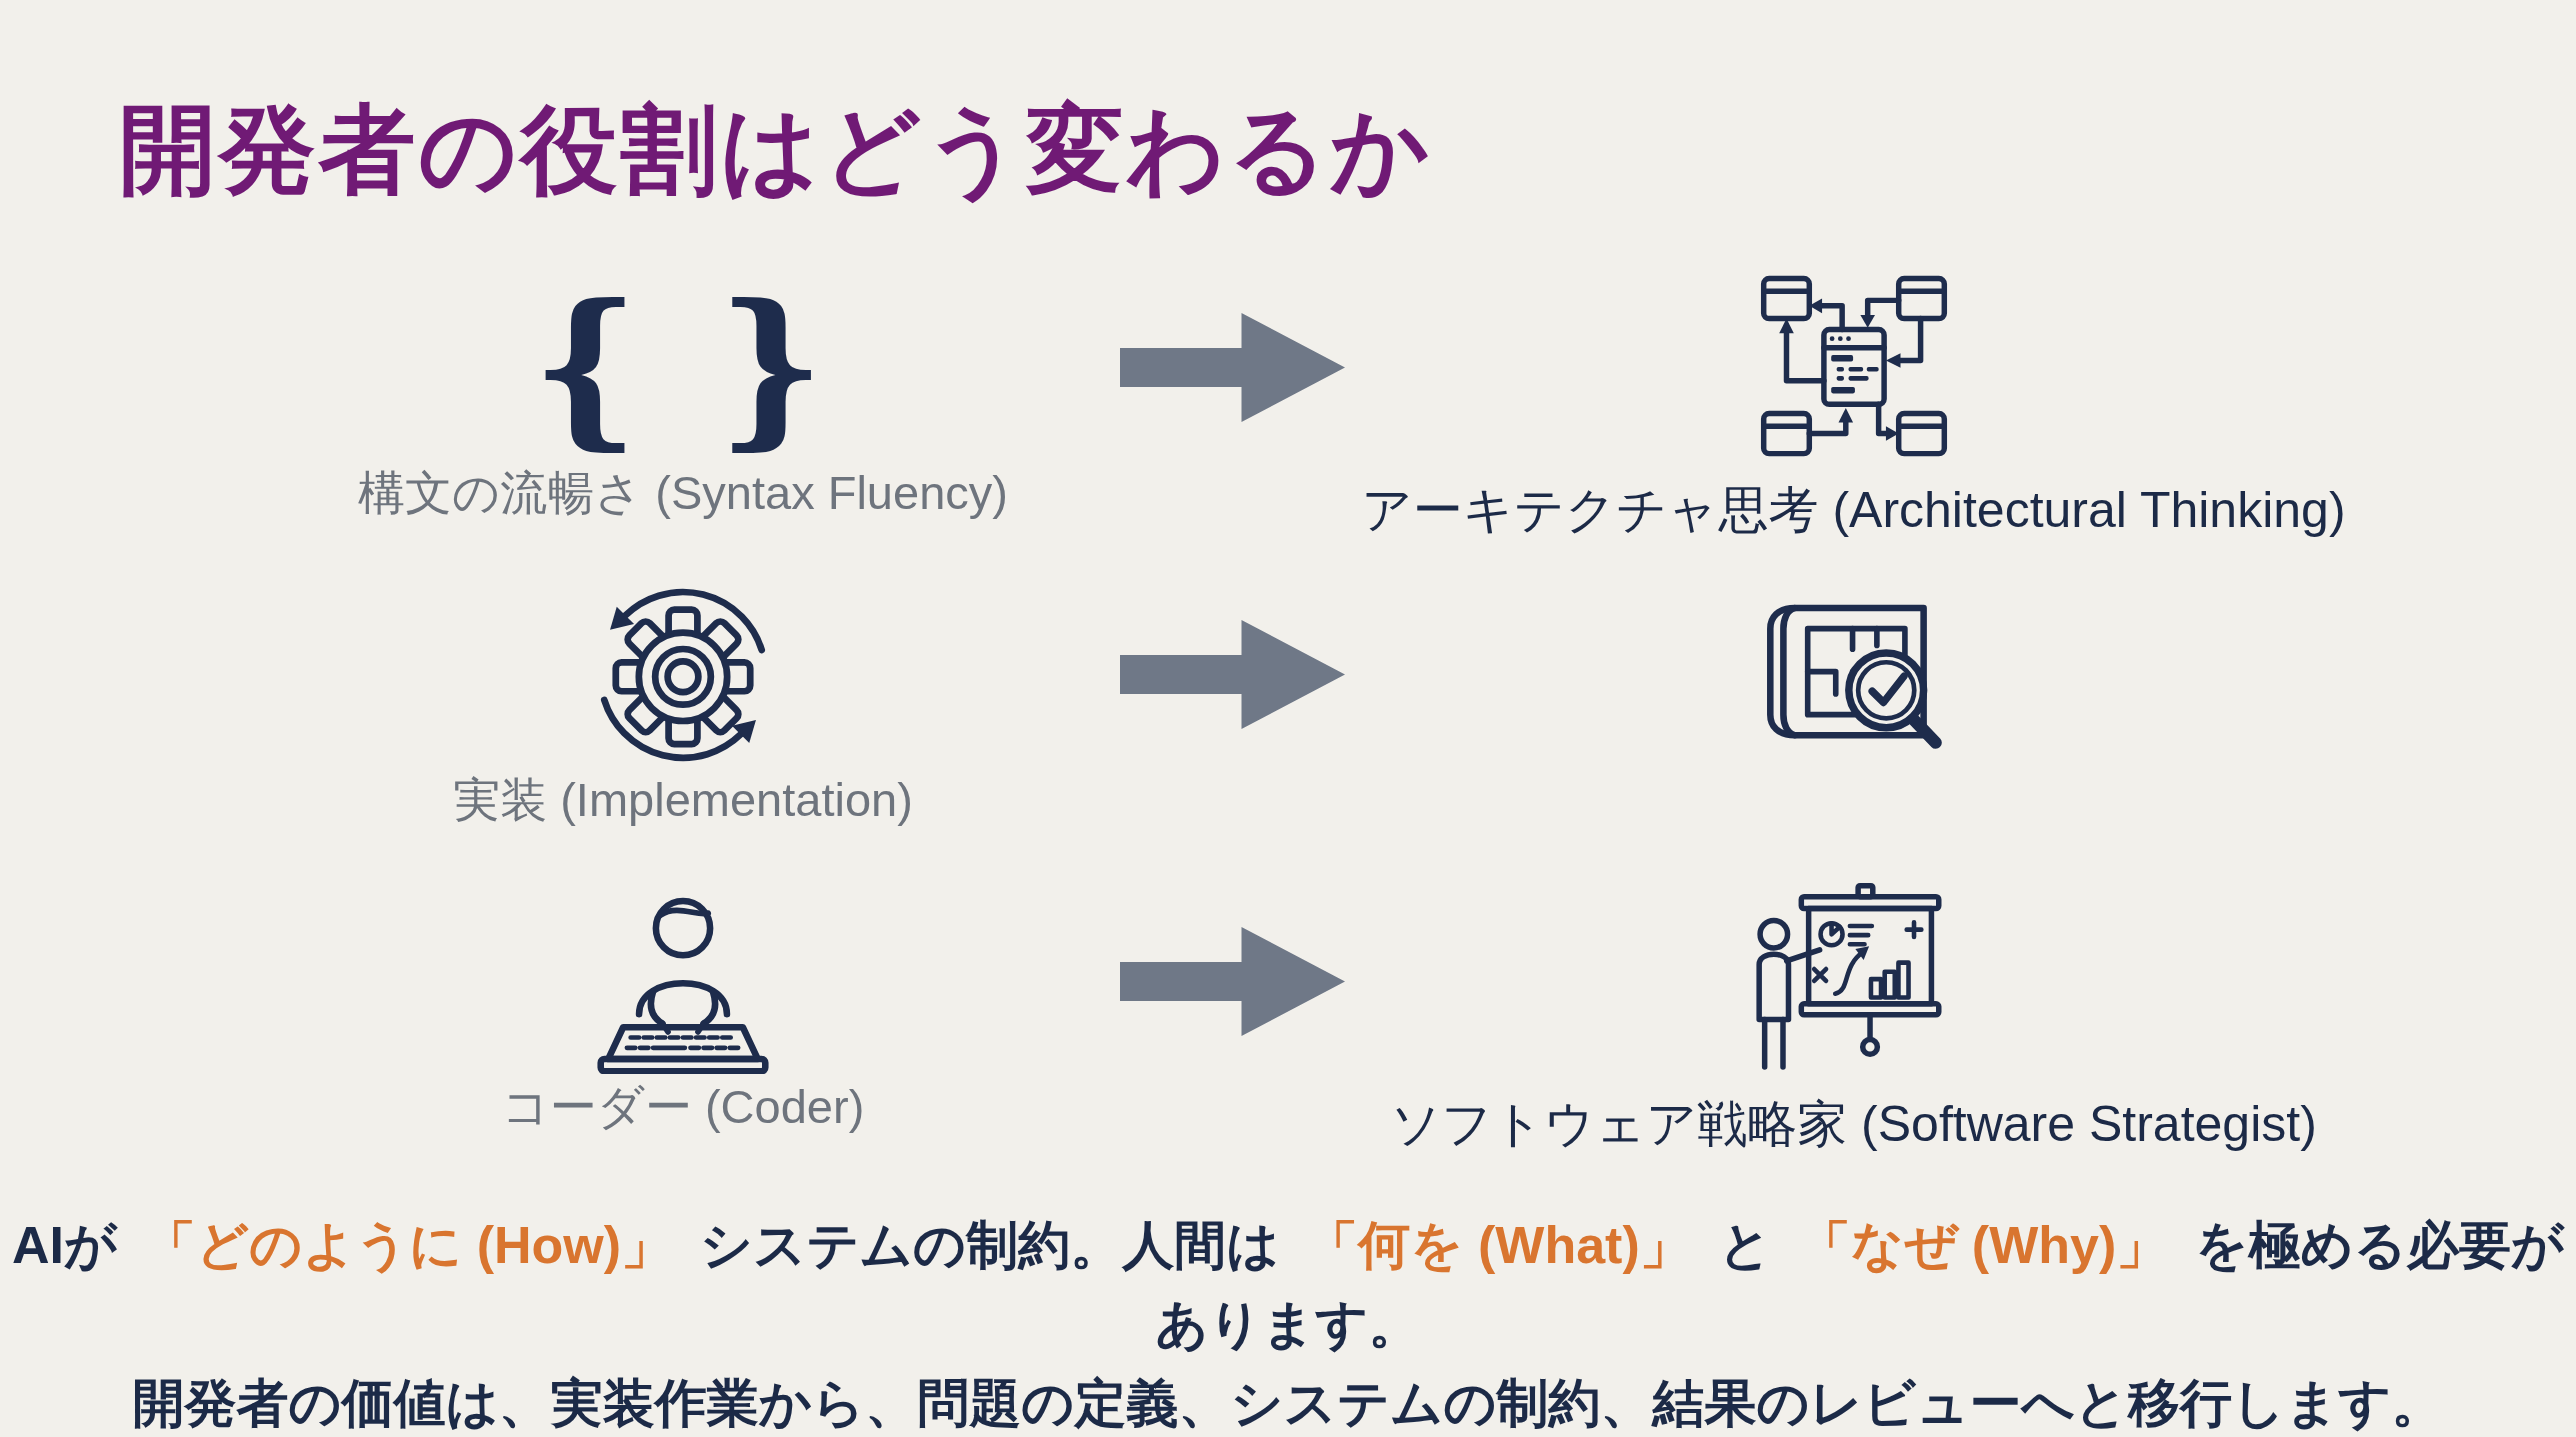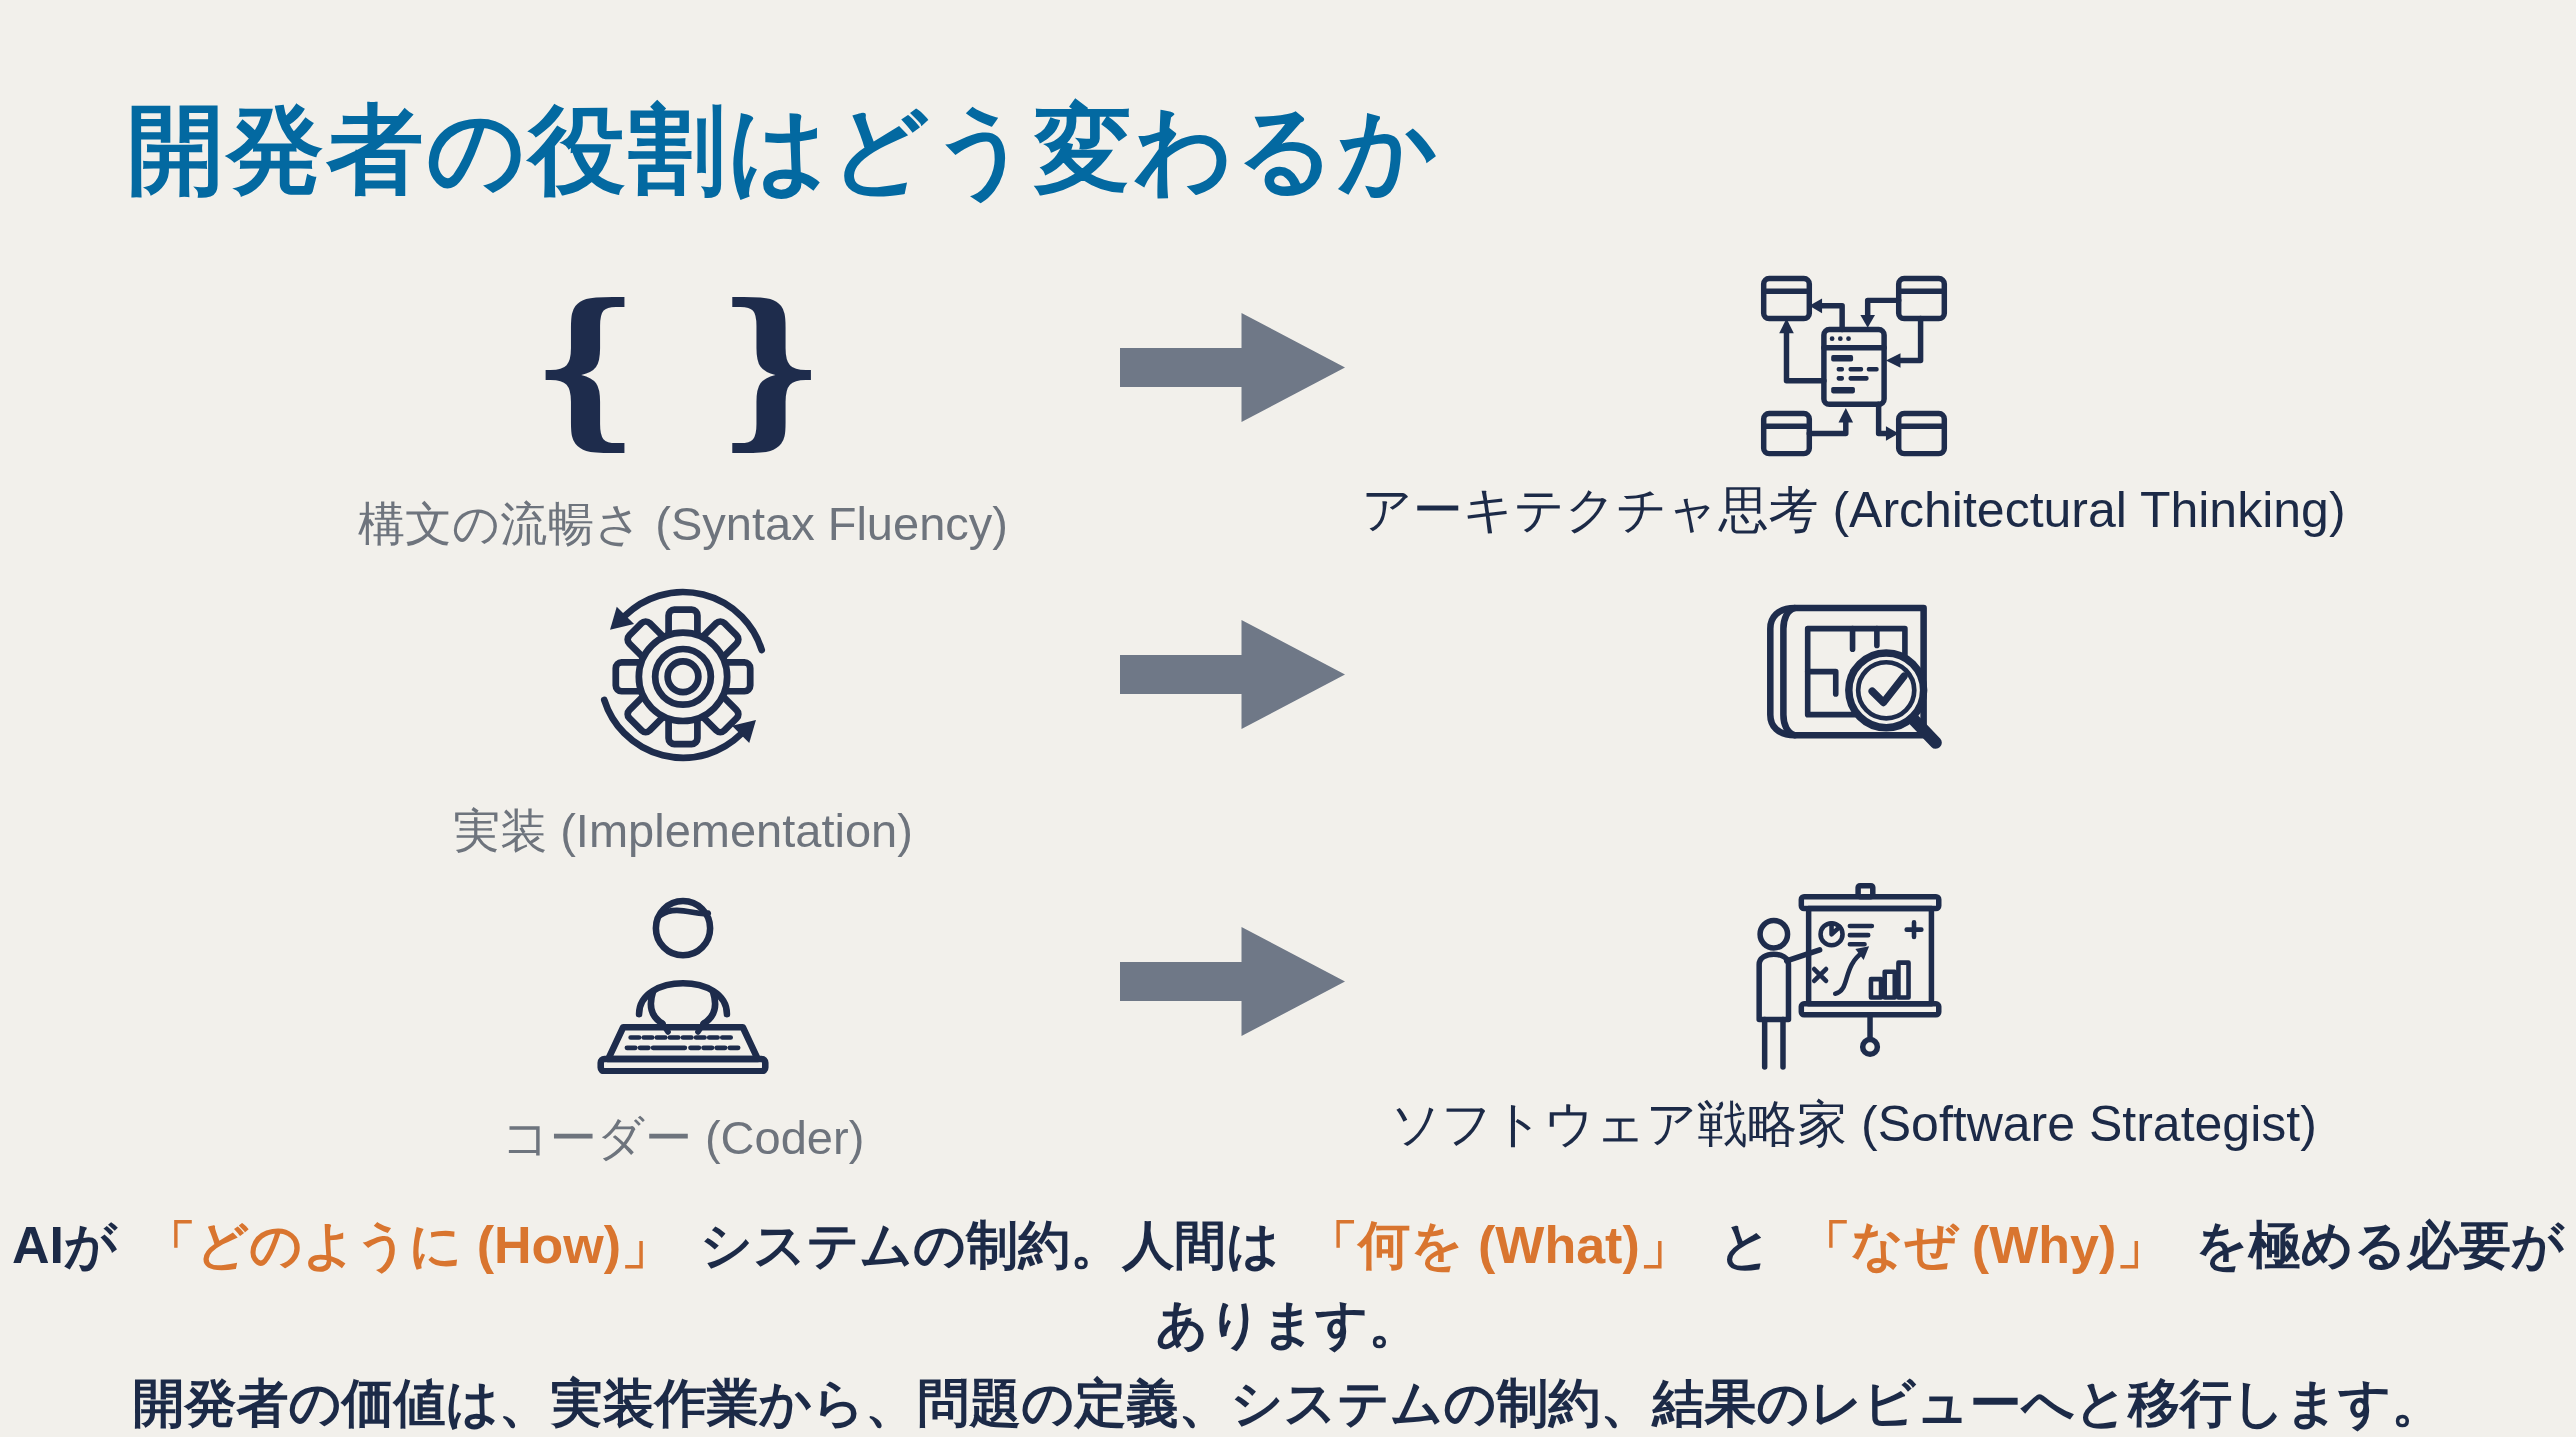--- a/index.html
+++ b/index.html
@@ -1,29 +1,29 @@
 <!DOCTYPE html>
 <html style="font-size:15px"><head>
 <meta charset="utf-8">
 <style>
   html,body{margin:0;padding:0;background:#f2f0eb;}
   .slide{
     position:relative;width:2576px;height:1438px;background:#f2f0eb;overflow:hidden;
     font-family:"Liberation Sans","DejaVu Sans",sans-serif;color:#1c2a47;
   }
   .title{
-    position:absolute;left:127px;top:86px;font-size:97px;font-weight:bold;
-    letter-spacing:2.8px;color:#0369a1;white-space:nowrap;
+    position:absolute;left:119px;top:86px;font-size:97px;font-weight:bold;
+    letter-spacing:2.8px;color:#701a75;white-space:nowrap;
   }
   .row{position:absolute;left:0;width:2576px;height:281px;}
   .row1{top:270px;} .row2{top:577px;padding-left:36px;} .row3{top:884px;}
   .from-col{position:absolute;left:215px;width:936px;text-align:center;}
   .to-col{position:absolute;left:1348px;width:1011px;text-align:center;}
   .icon-box{height:192px;display:flex;align-items:center;justify-content:center;}
-  .from-label{margin-top:31px;font-size:47px;color:#6e747d;white-space:nowrap;}
+  .from-label{margin-top:0;font-size:47px;color:#6e747d;white-space:nowrap;}
   .to-label{margin-top:15px;font-size:50px;font-weight:normal;color:#1c2a47;white-space:nowrap;}
   .braces{
     font-family:"DejaVu Serif","Liberation Serif",serif;font-weight:bold;
     font-size:168px;line-height:168px;color:#1e2c4c;letter-spacing:9.4px;
   }
   .big-arrow{
     position:absolute;left:1120px;top:43px;width:225px;height:109px;background:#6f7887;
     clip-path:polygon(0 32%,54% 32%,54% 0,100% 50%,54% 100%,54% 68%,0 68%);
   }
   .footer{position:absolute;left:0;top:1206px;width:2576px;text-align:center;

